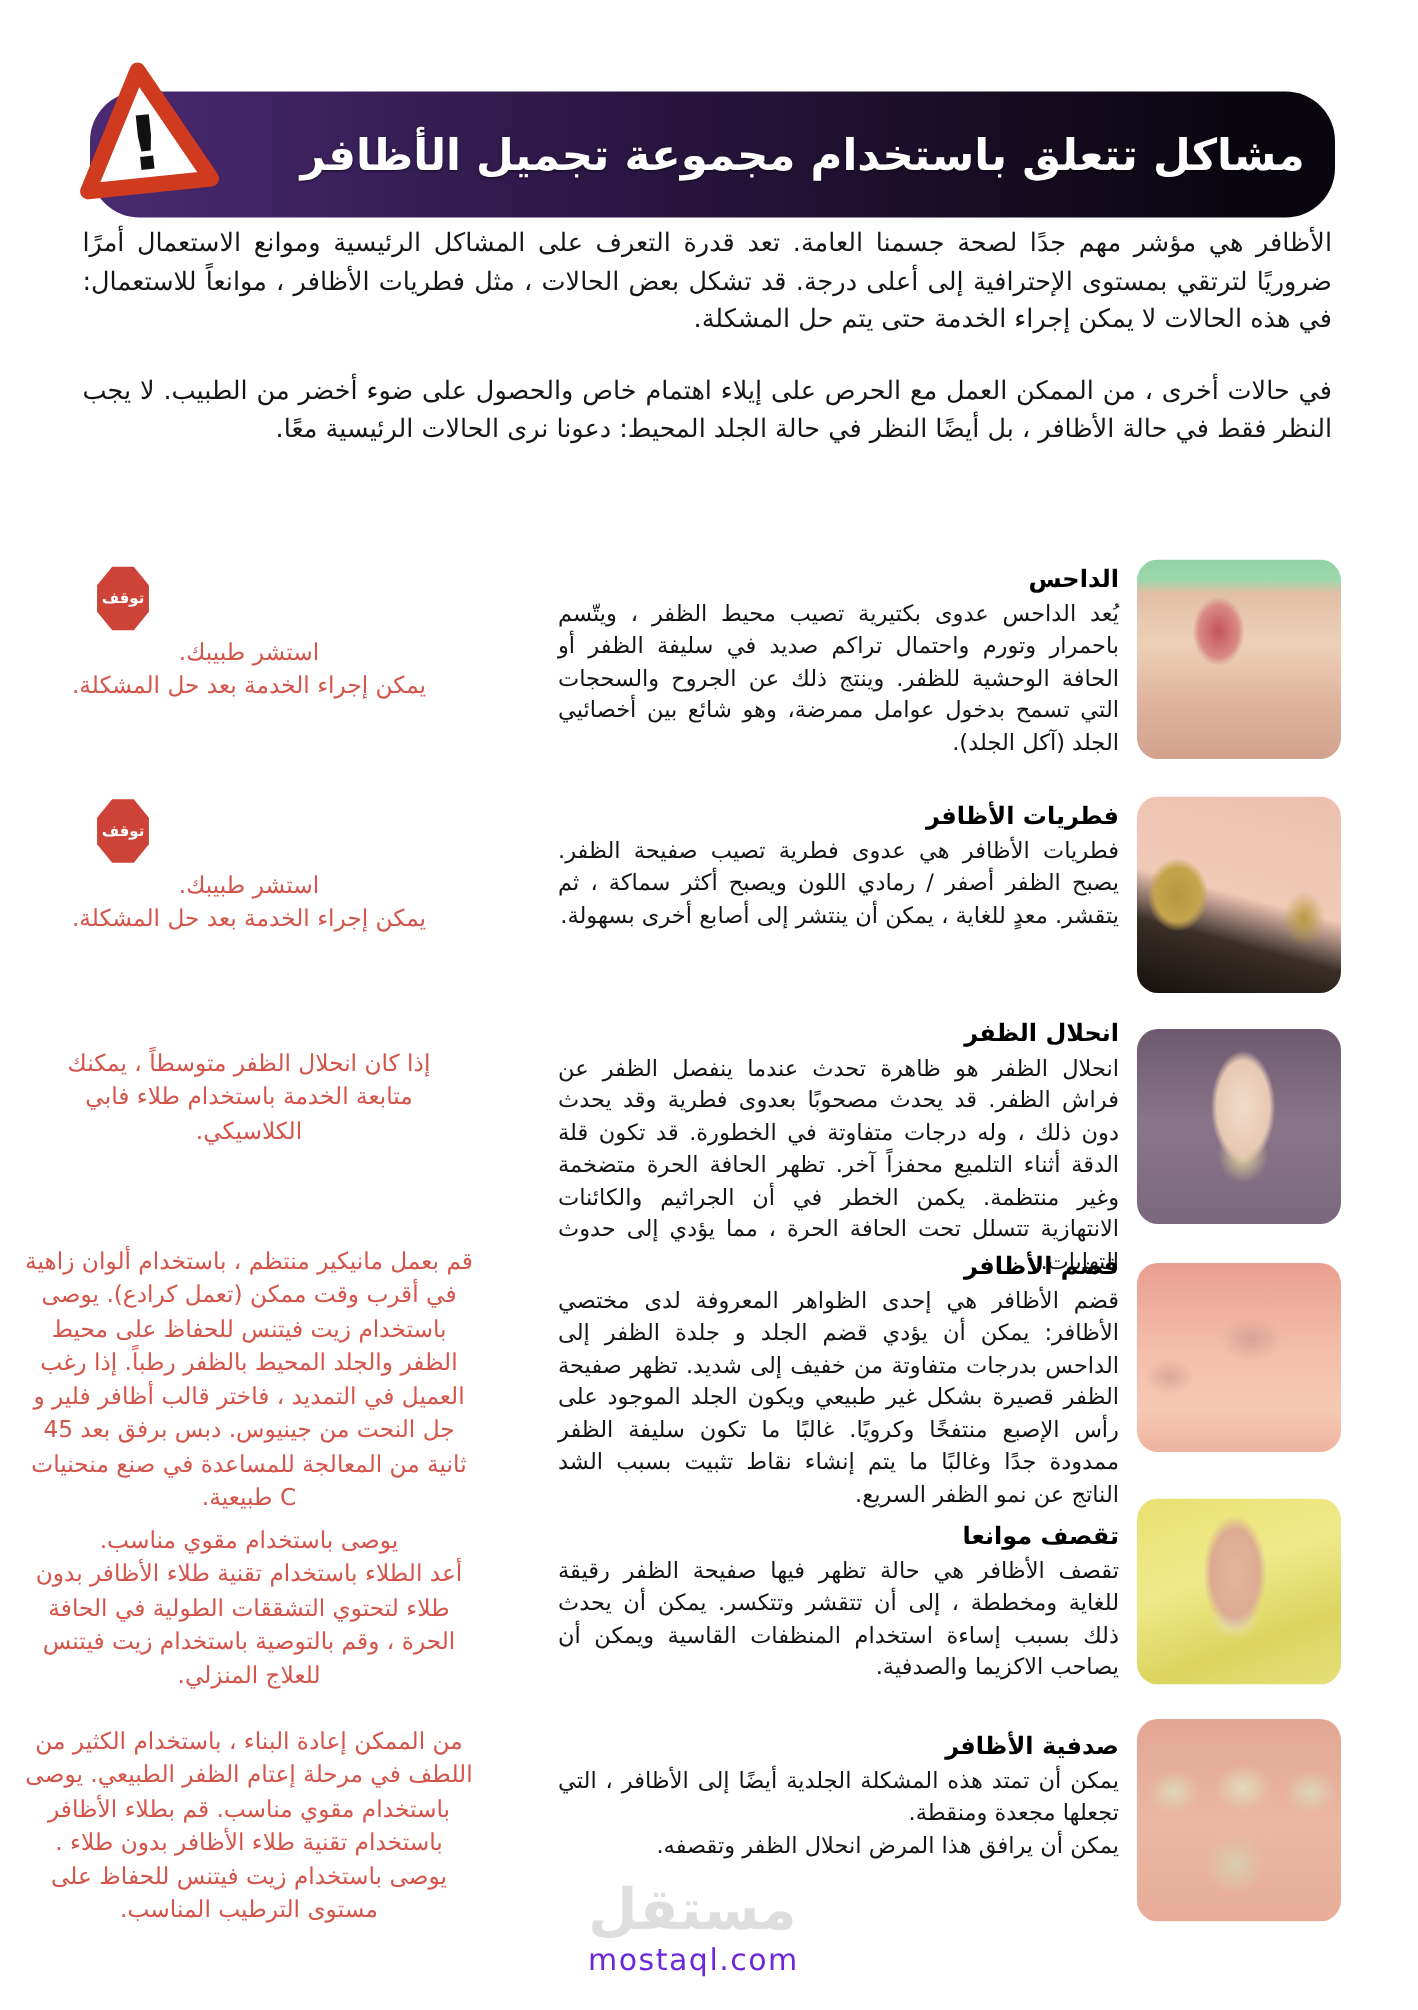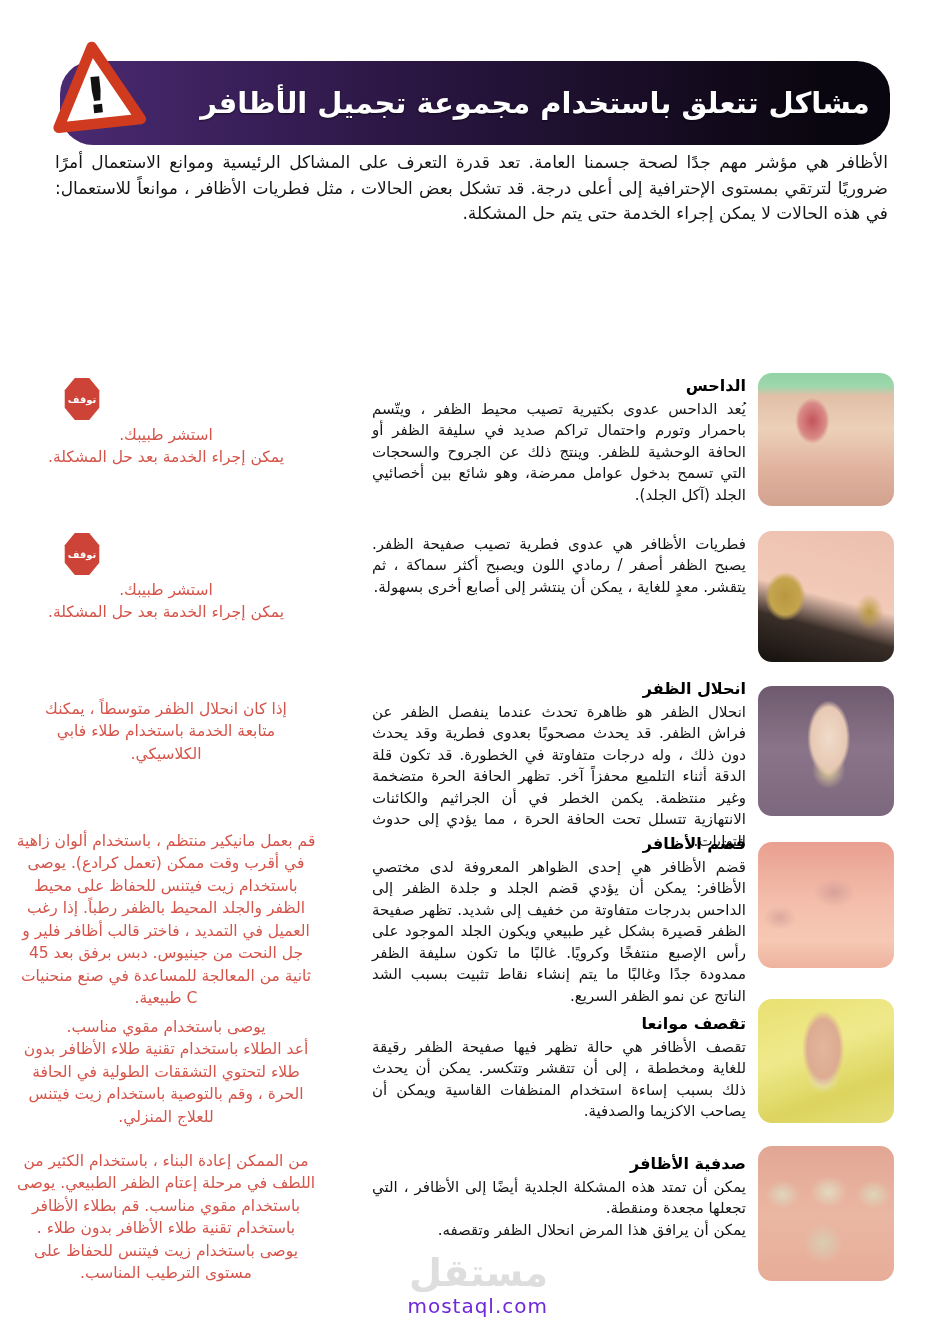--- a/index.html
+++ b/index.html
@@ -70,54 +70,56 @@
     radial-gradient(ellipse 24px 22px at 48% 64%, #eadec8 0%, rgba(0,0,0,0) 70%),
     linear-gradient(160deg, #e9e070 0%, #efe98c 40%, #dcd45e 72%, #e6df7a 100%); }
   .photo6 { top:1146px; height:135px; background:
     radial-gradient(ellipse 24px 20px at 18% 36%, #ded6bc 0%, rgba(0,0,0,0) 72%),
     radial-gradient(ellipse 26px 22px at 52% 34%, #e2dabe 0%, rgba(0,0,0,0) 72%),
     radial-gradient(ellipse 24px 20px at 85% 36%, #ddd5ba 0%, rgba(0,0,0,0) 72%),
     radial-gradient(ellipse 28px 28px at 48% 72%, #d8cdb2 0%, rgba(0,0,0,0) 72%),
     linear-gradient(180deg, #e2a794 0%, #eab7a2 52%, #e7ad98 100%); }
 
   
-  .watermark { position:absolute; left:392px; top:1254px; width:156px; text-align:right; }
+  .watermark { position:absolute; left:392px; top:1254px; width:156px; text-align:left; }
   .wm-ar  { font-size:38px; font-weight:bold; color:#dedede; line-height:1.05; }
   .wm-url { font-size:20px; color:#6d28d9; direction:ltr; letter-spacing:1px; }
 </style>
 </head>
 <body>
 
 <div class="page">
 
   <div class="banner">
     <span class="banner-title">مشاكل تتعلق باستخدام مجموعة تجميل الأظافر</span>
   </div>
   <svg class="warn-wrap" viewBox="0 0 100 104">
     <path d="M50 9 L93 89 L7 89 Z" fill="#ffffff" stroke="#d03b20" stroke-width="11" stroke-linejoin="round"></path>
     <text x="50" y="78" text-anchor="middle" font-size="52" font-weight="bold" fill="#111" font-family="DejaVu Sans, sans-serif">!</text>
   </svg>
 
   <div class="intro">
     <p>الأظافر هي مؤشر مهم جدًا لصحة جسمنا العامة. تعد قدرة التعرف على المشاكل الرئيسية وموانع الاستعمال أمرًا ضروريًا لترتقي بمستوى الإحترافية إلى أعلى درجة. قد تشكل بعض الحالات ، مثل فطريات الأظافر ، موانعاً للاستعمال: في هذه الحالات لا يمكن إجراء الخدمة حتى يتم حل المشكلة.</p>
+    <p>في حالات أخرى ، من الممكن العمل مع الحرص على إيلاء اهتمام خاص والحصول على ضوء أخضر من الطبيب. لا يجب النظر فقط في حالة الأظافر ، بل أيضًا النظر في حالة الجلد المحيط: دعونا نرى الحالات الرئيسية معًا.</p>
   </div>
 
   <div class="photo photo1"></div>
   <div class="sec" style="top:376px">
     <h2>الداحس</h2>
     <p>يُعد الداحس عدوى بكتيرية تصيب محيط الظفر ، ويتّسم باحمرار وتورم واحتمال تراكم صديد في سليفة الظفر أو الحافة الوحشية للظفر. وينتج ذلك عن الجروح والسحجات التي تسمح بدخول عوامل ممرضة، وهو شائع بين أخصائيي الجلد (آكل الجلد).</p>
   </div>
   <div class="stop" style="left:64px; top:377px">
     <span>توقف</span>
   </div>
   <div class="advice" style="top:424px">استشر طبيبك.
 يمكن إجراء الخدمة بعد حل المشكلة.</div>
 
   <div class="photo photo2"></div>
   <div class="sec" style="top:534px">
+    <h2>فطريات الأظافر</h2>
     <p>فطريات الأظافر هي عدوى فطرية تصيب صفيحة الظفر. يصبح الظفر أصفر / رمادي اللون ويصبح أكثر سماكة ، ثم يتقشر. معدٍ للغاية ، يمكن أن ينتشر إلى أصابع أخرى بسهولة.</p>
   </div>
   <div class="stop" style="left:64px; top:532px">
     <span>توقف</span>
   </div>
   <div class="advice" style="top:579px">استشر طبيبك.
 يمكن إجراء الخدمة بعد حل المشكلة.</div>
 
   <div class="photo photo3"></div>
   <div class="sec" style="top:679px">

